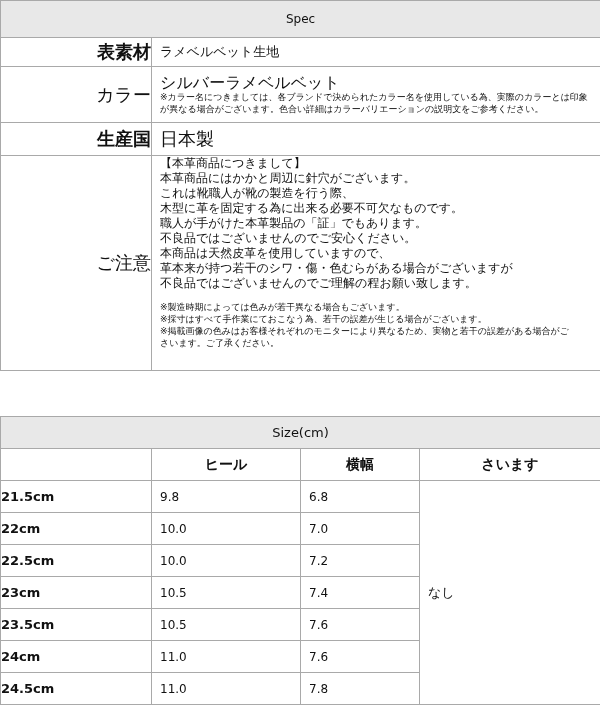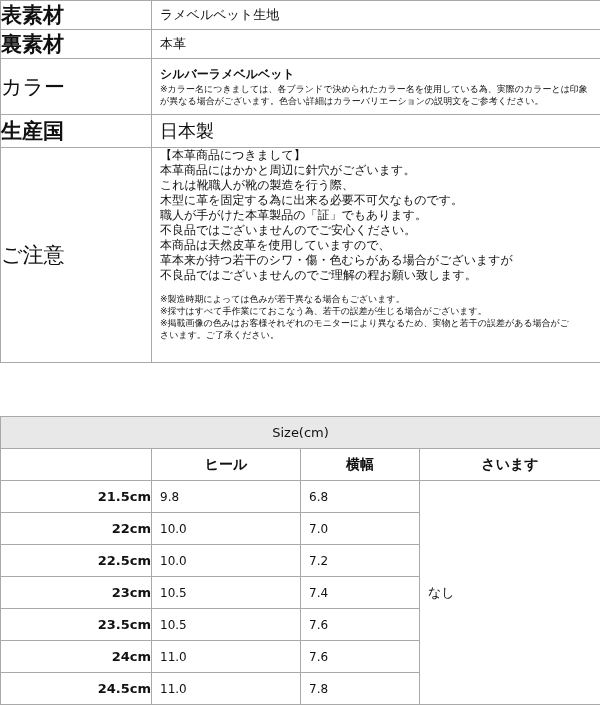--- a/index.html
+++ b/index.html
@@ -1,50 +1,49 @@
 <!DOCTYPE html>
 <html><head>
 <meta charset="utf-8">
 <style>
   html,body{margin:0;padding:0;background:#fff;}
   body{width:600px;height:705px;position:relative;overflow:hidden;font-family:"DejaVu Sans","Liberation Sans",sans-serif;color:#111;}
   table{border-collapse:collapse;width:600px;table-layout:fixed;}
   td,th{border:1px solid #a9a9a9;padding:0;}
   .spec{position:absolute;left:0;top:0;}
   .hdr{background:#e8e8e8;font-weight:normal;text-align:center;font-size:12px;}
-  .lbl{text-align:left;font-weight:bold;font-size:21px;}
+  .lbl{text-align:right;font-weight:bold;font-size:18px;}
   .val{padding-left:8px;font-size:13px;vertical-align:middle;}
   .note{font-size:9px;line-height:12px;}
   .cautionline{font-size:12px;line-height:15px;}
   .size{position:absolute;left:0;top:416px;}
-  .szlbl{text-align:right;font-weight:bold;font-size:13px;}
+  .szlbl{text-align:left;font-weight:bold;font-size:13px;}
   .szval{padding-left:8px;font-size:12px;}
   .colhdr{text-align:center;font-size:14px;font-weight:bold;}
 </style>
 </head>
 <body>
 
 <table class="spec">
   <colgroup>
       <col style="width:151px">
       <col style="width:449px">
     </colgroup>
   <tbody>
+      <tr style="height:37px">
+    <th class="hdr" colspan="2">Spec</th>
+  </tr>
   <tr style="height:29px">
     <td class="lbl">表素材</td>
     <td class="val">ラメベルベット生地</td>
   </tr>
-  <tr style="height:29px">
-    <td class="lbl">裏素材</td>
-    <td class="val">本革</td>
-  </tr>
   <tr style="height:56px">
     <td class="lbl" style="font-weight:normal">カラー</td>
     <td class="val">
-      <div style="font-size:12px;font-weight:bold;line-height:17px">シルバーラメベルベット</div>
+      <div style="font-size:16px;font-weight:normal;line-height:17px">シルバーラメベルベット</div>
       <div class="note">※カラー名につきましては、各ブランドで決められたカラー名を使用している為、実際のカラーとは印象</div>
       <div class="note">が異なる場合がございます。色合い詳細はカラーバリエーションの説明文をご参考ください。</div>
     </td>
   </tr>
   <tr style="height:33px">
     <td class="lbl">生産国</td>
     <td class="val" style="font-size:18px">日本製</td>
   </tr>
   <tr style="height:215px">
     <td class="lbl" style="font-weight:normal">ご注意</td>

